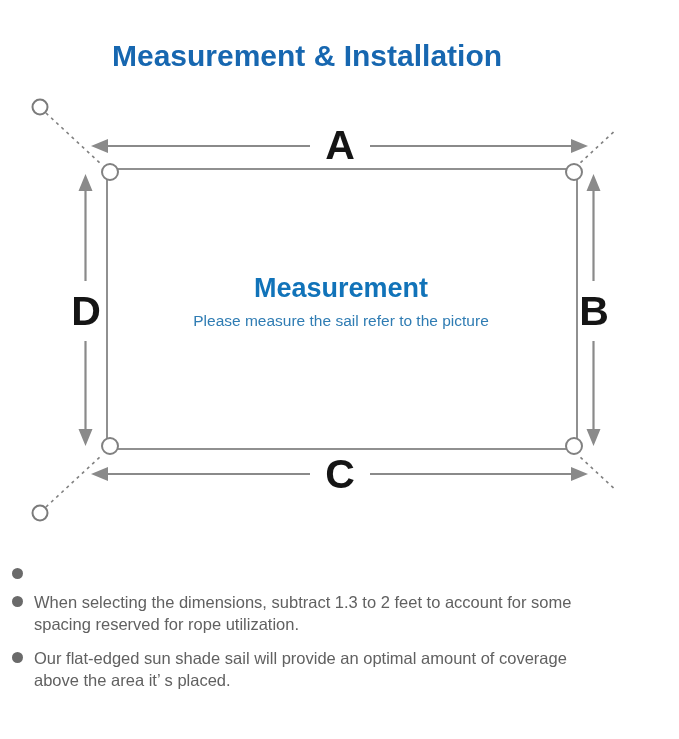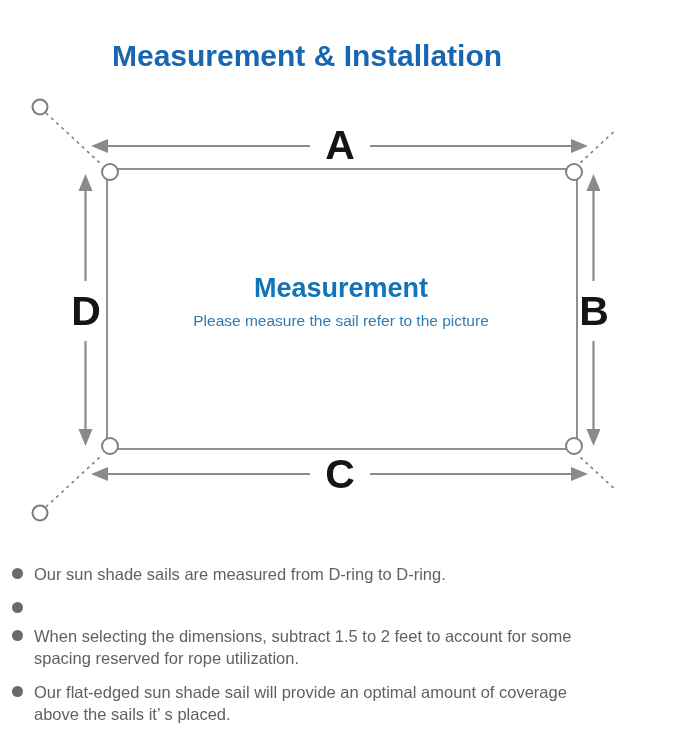--- a/index.html
+++ b/index.html
@@ -112,28 +112,24 @@
       <text x="594" y="246" text-anchor="middle" font-size="41" font-weight="bold" fill="#151515" font-family="Liberation Sans, DejaVu Sans, sans-serif">B</text>
 
       <text x="341" y="218" text-anchor="middle" font-size="27" font-weight="bold" fill="#1173b9" font-family="Liberation Sans, DejaVu Sans, sans-serif">Measurement</text>
       <text x="341" y="247" text-anchor="middle" font-size="15.5" fill="#2f7cb3" font-family="Liberation Sans, DejaVu Sans, sans-serif">Please measure the sail refer to the picture</text>
     </svg>
   </div>
 
   <div class="notes">
     <div class="note">
       <span class="dot"></span>
-      <span class="note-text">Our sun shade sails are measured from D-ring to D-ring.</span>
     </div>
     <div class="note">
       <span class="dot"></span>
+      <span class="note-text">When selecting the dimensions, subtract 1.3 to 2 feet to account for some spacing reserved for rope utilization.</span>
     </div>
     <div class="note">
       <span class="dot"></span>
-      <span class="note-text">When selecting the dimensions, subtract 1.5 to 2 feet to account for some spacing reserved for rope utilization.</span>
-    </div>
-    <div class="note">
-      <span class="dot"></span>
-      <span class="note-text">Our flat-edged sun shade sail will provide an optimal amount of coverage above the sails it’ s placed.</span>
+      <span class="note-text">Our flat-edged sun shade sail will provide an optimal amount of coverage above the area it’ s placed.</span>
     </div>
   </div>
 
 </div>
 
 </body></html>

